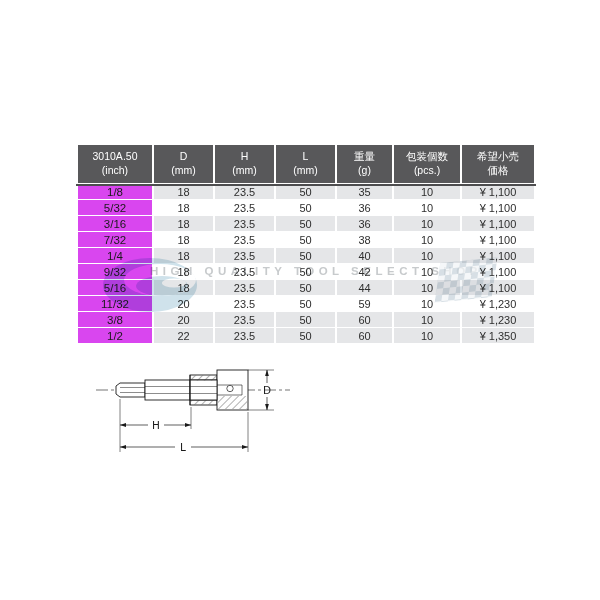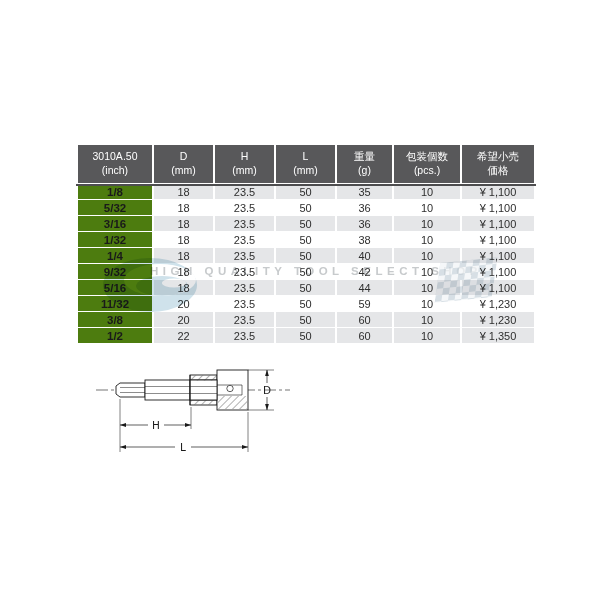--- a/index.html
+++ b/index.html
@@ -11,21 +11,21 @@
   table.spec{border-collapse:separate;border-spacing:2px 1px;}
   table.spec th{
     background:#58585a;color:#ffffff;font-weight:normal;
     font-size:10.5px;line-height:1.3;text-align:center;vertical-align:middle;
     height:36px;padding:1px 0;
   }
   table.spec td{
     font-size:11px;height:15px;padding:0 2px;text-align:center;
     color:#2e2e2e;vertical-align:middle;white-space:nowrap;
   }
-  table.spec td.c0{background:#4d7c0f;font-weight:bold;color:#1a1a1a;font-size:11.5px;}
+  table.spec td.c0{background:#d946ef;font-weight:normal;color:#1a1a1a;font-size:11.5px;}
   table.spec tr.alt td:not(.c0){background:#e5e6e8;}
   table.spec tr:not(.alt) td:not(.c0){background:#ffffff;}
   .head-line{position:absolute;left:0;right:0;top:40px;height:2px;background:#4d4d4f;}
 
   
   .diagram{position:absolute;left:90px;top:360px;z-index:1;}
 
   
   .wm{position:absolute;inset:0;z-index:5;pointer-events:none;mix-blend-mode:multiply;}
   .wm-logo{position:absolute;left:100px;top:256px;}
@@ -99,21 +99,21 @@
           <tr class="alt">
             <td class="c0">3/16</td>
             <td>18</td>
             <td>23.5</td>
             <td>50</td>
             <td>36</td>
             <td>10</td>
             <td>¥ 1,100</td>
           </tr>
           <tr>
-            <td class="c0">1/32</td>
+            <td class="c0">7/32</td>
             <td>18</td>
             <td>23.5</td>
             <td>50</td>
             <td>38</td>
             <td>10</td>
             <td>¥ 1,100</td>
           </tr>
           <tr class="alt">
             <td class="c0">1/4</td>
             <td>18</td>

